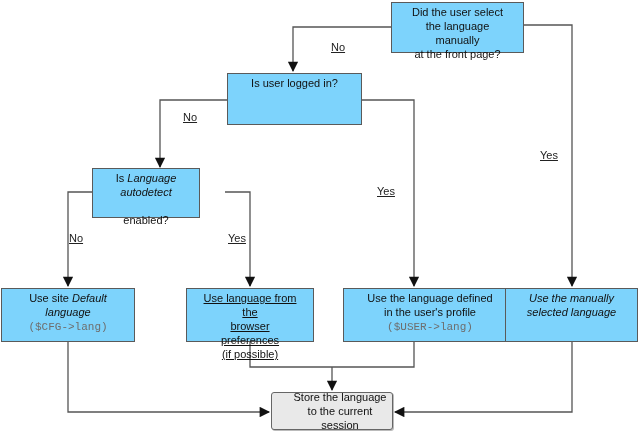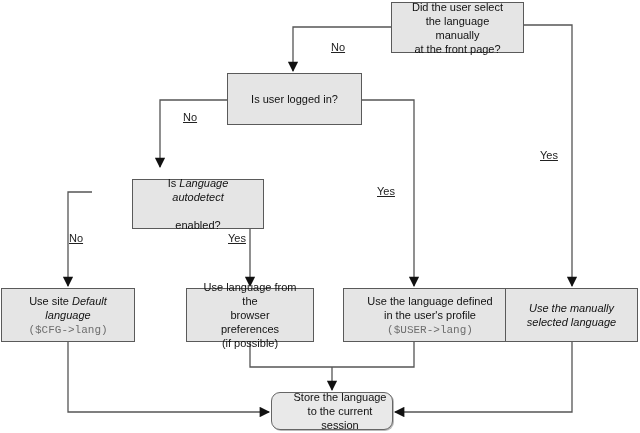--- a/index.html
+++ b/index.html
@@ -13,68 +13,67 @@
   }
   #wires {
     position: absolute;
     left: 0; top: 0;
     width: 640px; height: 433px;
     pointer-events: none;
   }
   .node {
     position: absolute;
     box-sizing: border-box;
-    background: #e5e5e5;
+    background: #7dd3fc;
     border: 1.5px solid #5a5a5a;
     display: flex;
-    align-items: center;
     justify-content: center;
     text-align: center;
     font-size: 11px;
     line-height: 14px;
     color: #111111;
     padding: 2px 13px;
   }
   .node .plain { white-space: pre-line; }
   .node em { font-style: italic; }
   .node .code {
     font-family: "Liberation Mono", "DejaVu Sans Mono", monospace;
     color: #6e6e6e;
     font-size: 11px;
     white-space: pre;
   }
   .terminal {
     position: absolute;
     box-sizing: border-box;
     background: #e9e9e9;
     border: 1.5px solid #666666;
-    border-radius: 9px;
+    border-radius: 3px;
     box-shadow: 1px 1px 0 #bbbbbb;
     display: flex;
     align-items: center;
     justify-content: center;
     text-align: center;
     font-size: 11px;
     line-height: 14px;
     color: #111111;
     padding-left: 16px;
   }
   .edge-label {
     position: absolute;
     font-size: 11px;
     color: #222222;
     line-height: 12px;
     text-decoration: underline;
   }
   
   #node-front-page   { left: 391px; top: 2px;   width: 133px; height: 51px; }
   #node-logged-in    { left: 227px; top: 73px;  width: 135px; height: 52px; }
-  #node-autodetect   { left: 92px;  top: 179px; width: 132px; height: 50px; margin-left: 40px; }
+  #node-autodetect   { left: 92px;  top: 168px; width: 108px; height: 50px; }
   #node-site-default { left: 1px;   top: 288px; width: 134px; height: 54px; }
-  #node-browser-pref { left: 186px; top: 288px; width: 128px; height: 54px; }
+  #node-browser-pref { left: 186px; top: 288px; width: 128px; height: 54px; text-decoration: underline; }
   #node-user-profile { left: 343px; top: 288px; width: 174px; height: 54px; }
   #node-manual-lang  { left: 505px; top: 288px; width: 133px; height: 54px; font-style: italic; }
   #node-store        { left: 271px; top: 392px; width: 122px; height: 38px; }
 
   #label-no-front   { left: 331px; top: 41px;  }
   #label-no-logged  { left: 183px; top: 111px; }
   #label-no-auto    { left: 69px;  top: 232px; }
   #label-yes-auto   { left: 228px; top: 232px; }
   #label-yes-logged { left: 377px; top: 185px; }
   #label-yes-front  { left: 540px; top: 149px; }

